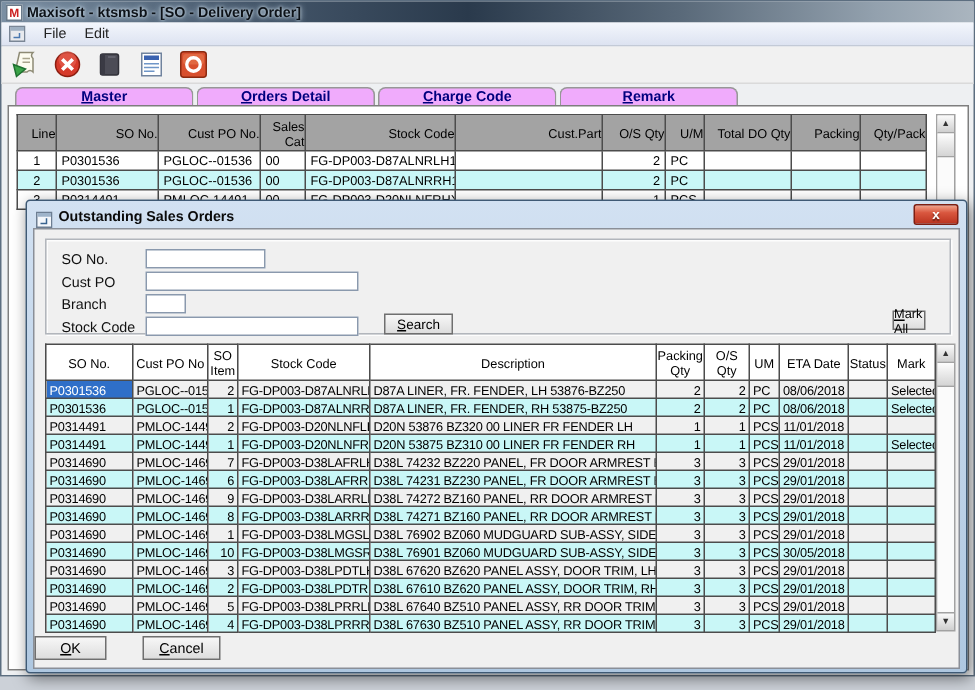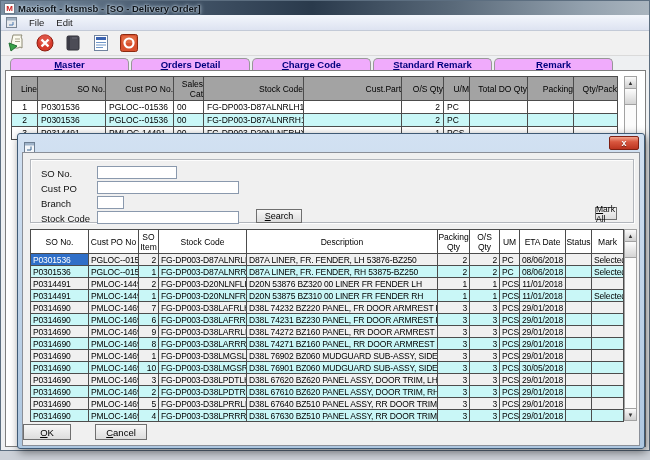--- a/index.html
+++ b/index.html
@@ -209,23 +209,20 @@
     <div class="tab">
         <span>Master</span>
       </div>
     <div class="tab">
         <span>Orders Detail</span>
       </div>
     <div class="tab">
         <span>Charge Code</span>
       </div>
     <div class="tab">
-        <span>Standard Remark</span>
-      </div>
-    <div class="tab">
         <span>Remark</span>
       </div>
   </div>
 
   <div class="content">
     <table class="main-table">
       <thead>
         <tr>
             <th>Line</th>
             <th>SO No.</th>
@@ -292,20 +289,21 @@
 
 <div class="dialog">
   <div class="dialog-titlebar">
     <span class="dialog-icon">
       <svg width="11" height="11" viewBox="0 0 11 11">
           <rect x="0.5" y="0.5" width="10" height="10" fill="#f4f7fb" stroke="#6d7e92"></rect>
           <rect x="1" y="1" width="9" height="2.5" fill="#9fb4ca"></rect>
           <path d="M3 8 L7 8 L7 4.5" stroke="#39648f" fill="none"></path>
         </svg>
     </span>
+    <span class="dialog-title">Outstanding Sales Orders</span>
     <div class="close-button">x</div>
   </div>
 
   <div class="dialog-client">
 
     <div class="search-group">
       <span class="field-label" style="top:8px">SO No.</span>
       <input class="field-input" style="top: 6px; width: 80px;" value="">
       <span class="field-label" style="top:23px">Cust PO</span>
       <input class="field-input" style="top: 21px; width: 142px;" value="">

